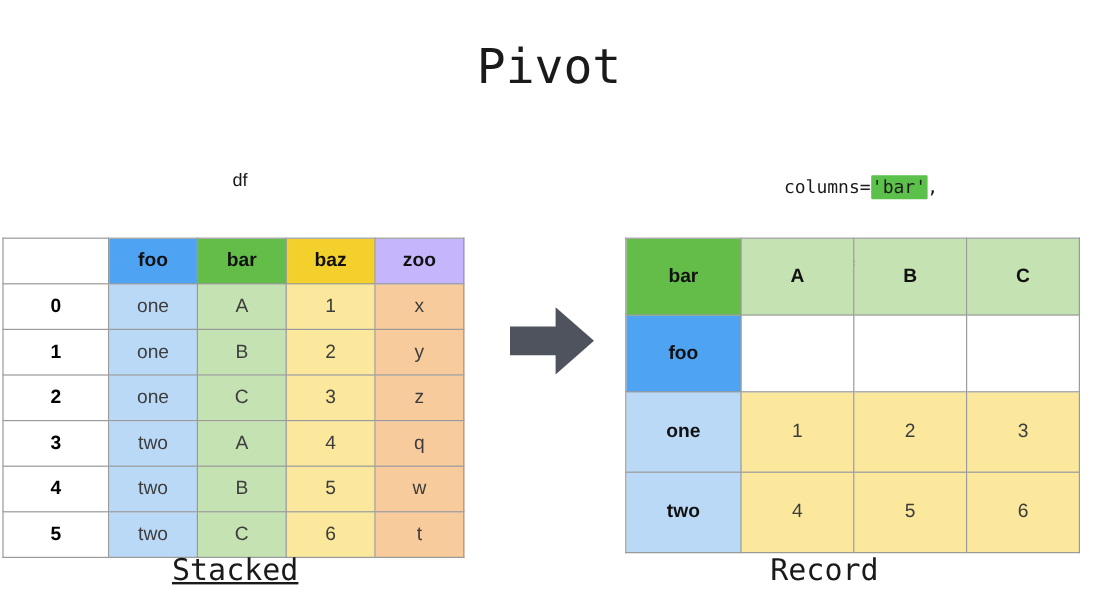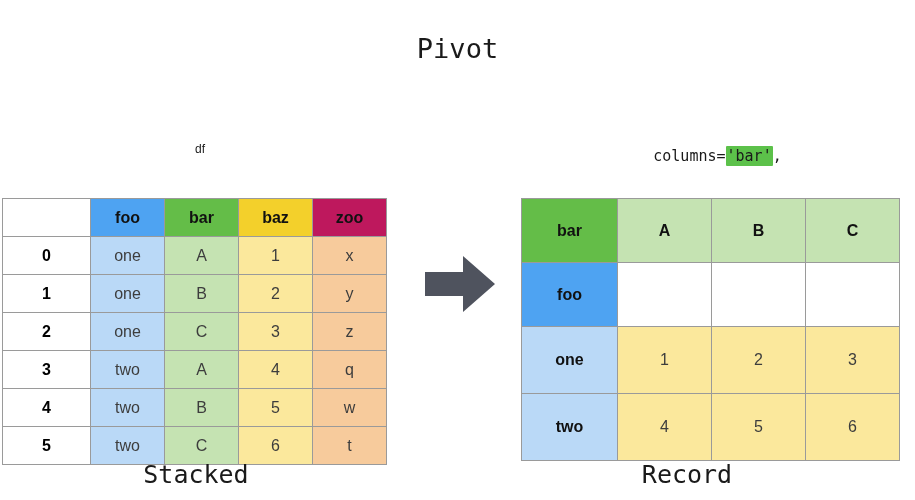--- a/index.html
+++ b/index.html
@@ -16,35 +16,35 @@
   }
 
   
   .title {
     position: absolute;
     left: 0;
     top: 33px;
     width: 915px;
     text-align: center;
     font-family: "DejaVu Sans Mono", monospace;
-    font-size: 27px;
+    font-size: 40px;
     font-weight: 400;
     color: #1a1a1a;
     letter-spacing: 0px;
   }
 
   
   .df-label {
     position: absolute;
     left: 160px;
     top: 142px;
     width: 80px;
     text-align: center;
     font-family: "Liberation Sans", sans-serif;
-    font-size: 12px;
+    font-size: 15px;
     color: #1a1a1a;
   }
 
   
   .code-block {
     position: absolute;
     left: 572px;
     top: 104px;
     font-family: "DejaVu Sans Mono", monospace;
     font-size: 15px;
@@ -82,21 +82,21 @@
     color: #000000;
     font-weight: bold;
     font-size: 15px;
   }
   .corner-cell { background: #ffffff; border-color: #9a9a9a; }
 
   .hdr { font-weight: bold; color: #111111; font-size: 15px; }
   .hdr-blue   { background: #4ea3f2; }
   .hdr-green  { background: #64bd48; }
   .hdr-yellow { background: #f3d02b; margin-top: 35px; }
-  .hdr-orange { background: #be185d; }
+  .hdr-orange { background: #c4b5fd; }
 
   .cell { color: #3d3d3d; font-weight: 400; font-size: 16px; }
   .c-blue   { background: #bad9f7; }
   .c-green  { background: #c5e3b2; }
   .c-yellow { background: #fbe89c; }
   .c-orange { background: #f7cb9c; }
 
   
   .arrow {
     position: absolute;
@@ -122,21 +122,21 @@
   .val-cell { background: #fbe89c; color: #3d3d3d; font-size: 16px; }
 
   
   .caption {
     position: absolute;
     font-family: "DejaVu Sans Mono", monospace;
     font-size: 25px;
     color: #1a1a1a;
     text-align: center;
   }
-  #caption-stacked { left: 2px;   top: 460px; width: 388px; }
+  #caption-stacked { left: 2px;   top: 460px; width: 388px; text-decoration: underline; }
   #caption-record  { left: 491px; top: 460px; width: 392px; }
 </style>
 </head>
 <body>
 
 <div class="title">Pivot</div>
 
 <div class="df-label">df</div>
 
 <div class="code-block">

